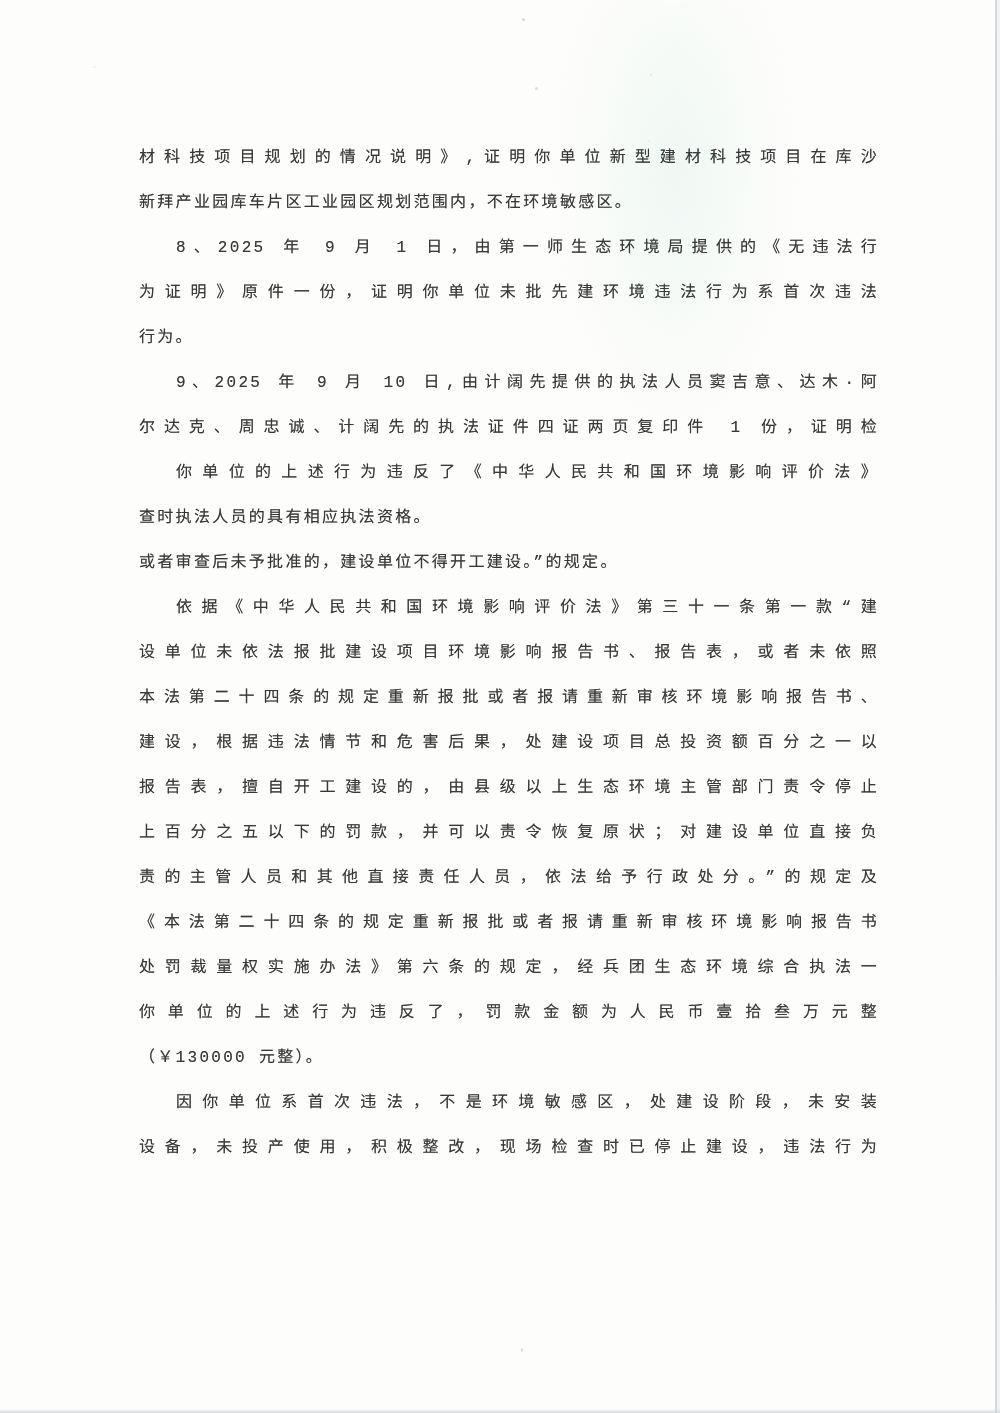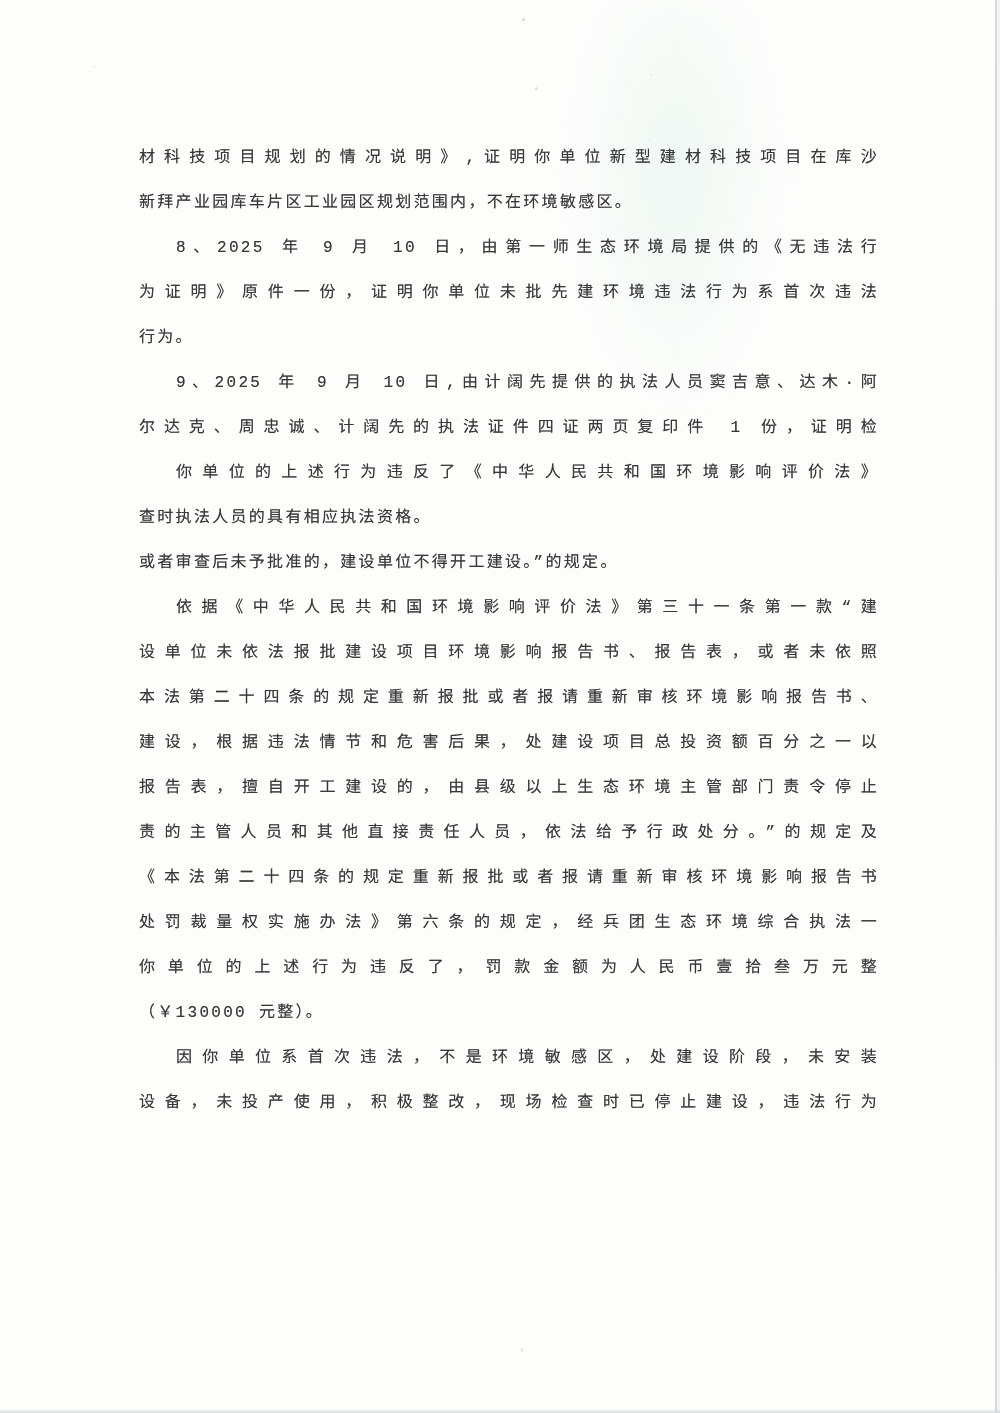--- a/index.html
+++ b/index.html
@@ -75,33 +75,34 @@
   <div class="speck s1"></div>
   <div class="speck s2"></div>
   <div class="speck s3"></div>
   <div class="speck s4"></div>
   <div class="speck s5"></div>
   <div class="speck s6"></div>
 
   <div class="doc-body" id="doc-body" style="color: rgb(56, 56, 56);">
       <div class="line">材科技项目规划的情况说明》,证明你单位新型建材科技项目在库沙</div>
       <div class="line last">新拜产业园库车片区工业园区规划范围内，不在环境敏感区。</div>
-      <div class="line indent">8、2025 年 9 月 10 日，由第一师生态环境局提供的《无违法行</div>
+      <div class="line indent">8、2025 年 9 月 1 日，由第一师生态环境局提供的《无违法行</div>
       <div class="line">为证明》原件一份，证明你单位未批先建环境违法行为系首次违法</div>
       <div class="line last">行为。</div>
       <div class="line indent">9、2025 年 9 月 10 日,由计阔先提供的执法人员窦吉意、达木·阿</div>
       <div class="line">尔达克、周忠诚、计阔先的执法证件四证两页复印件 1 份，证明检</div>
       <div class="line indent">你单位的上述行为违反了《中华人民共和国环境影响评价法》</div>
       <div class="line last">查时执法人员的具有相应执法资格。</div>
       <div class="line last">或者审查后未予批准的，建设单位不得开工建设。”的规定。</div>
       <div class="line indent">依据《中华人民共和国环境影响评价法》第三十一条第一款“建</div>
       <div class="line">设单位未依法报批建设项目环境影响报告书、报告表，或者未依照</div>
       <div class="line">本法第二十四条的规定重新报批或者报请重新审核环境影响报告书、</div>
       <div class="line">建设，根据违法情节和危害后果，处建设项目总投资额百分之一以</div>
       <div class="line">报告表，擅自开工建设的，由县级以上生态环境主管部门责令停止</div>
+      <div class="line">上百分之五以下的罚款，并可以责令恢复原状；对建设单位直接负</div>
       <div class="line">责的主管人员和其他直接责任人员，依法给予行政处分。”的规定及</div>
       <div class="line">《本法第二十四条的规定重新报批或者报请重新审核环境影响报告书</div>
       <div class="line">处罚裁量权实施办法》第六条的规定，经兵团生态环境综合执法一</div>
       <div class="line">你单位的上述行为违反了，罚款金额为人民币壹拾叁万元整</div>
       <div class="line last">（￥130000 元整）。</div>
       <div class="line indent">因你单位系首次违法，不是环境敏感区，处建设阶段，未安装</div>
       <div class="line">设备，未投产使用，积极整改，现场检查时已停止建设，违法行为</div>
     </div>
 
   <div class="scan-edge-right-paper"></div>

